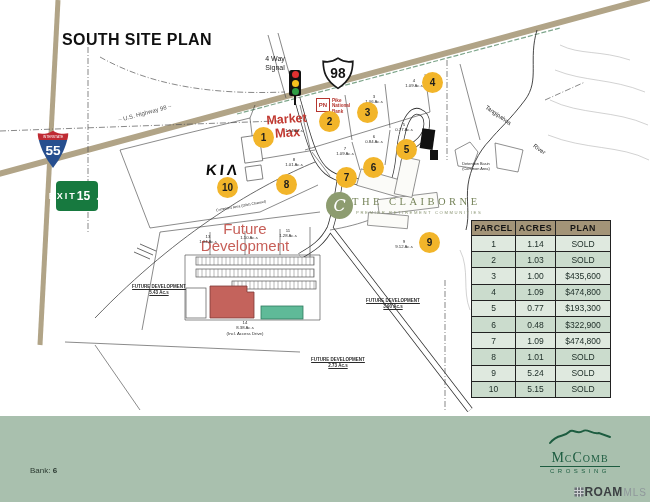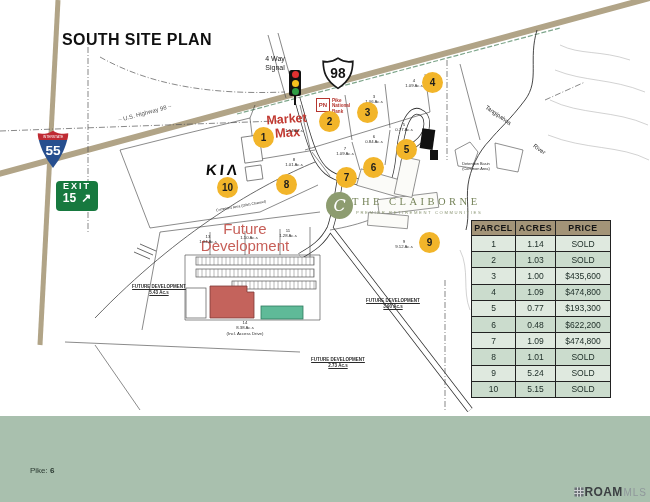--- a/index.html
+++ b/index.html
@@ -15,21 +15,21 @@
   .fd-small{font-size:4.5px;font-weight:bold;text-decoration:underline;}
   
   .marker{width:21px;height:21px;border-radius:50%;background:#f2b52a;display:flex;
           align-items:center;justify-content:center;font-size:10px;font-weight:bold;color:#1d1d1d;}
   
   .signal-body{width:12px;height:26px;background:#121212;border-radius:2.5px;display:flex;
                flex-direction:column;align-items:center;justify-content:space-evenly;}
   .signal-dot{width:7px;height:7px;border-radius:50%;}
   .signal-pole{width:2px;height:9px;background:#121212;margin:0 auto;}
   .exit-sign{width:42px;height:30px;background:#17793f;border-radius:4px;color:#fff;
-             display:flex;flex-direction:column;justify-content:flex-start;align-items:center;}
+             display:flex;flex-direction:row;justify-content:center;align-items:center;}
   .exit-top{font-size:9px;font-weight:bold;letter-spacing:2px;}
   .exit-bot{font-size:12px;font-weight:bold;display:flex;gap:5px;align-items:center;}
   
   .marketmax{color:#c13a32;font-weight:bold;text-align:center;transform:rotate(-4deg);line-height:1.0;}
   .kia{font-size:15px;font-weight:bold;letter-spacing:3px;color:#0a0a0a;transform:skewX(-6deg);}
   .clb-circle{width:27px;height:27px;border-radius:50%;background:#8d9c70;color:#fff;
               display:flex;align-items:center;justify-content:center;
               font-family:"DejaVu Serif",serif;font-style:italic;font-size:16px;}
   .clb-name{font-family:"Liberation Serif",serif;font-size:10.5px;letter-spacing:3.5px;color:#76845a;text-align:right;}
   .clb-tag{font-size:4.2px;letter-spacing:1.6px;color:#8a9573;}
@@ -271,21 +271,21 @@
 <div class="abs marker" style="left:276px;top:174px;">8</div>
 <div class="abs marker" style="left:419px;top:232px;">9</div>
 <div class="abs marker" style="left:217px;top:177px;">10</div>
 
 <div class="abs" style="left:471px;top:220px;">
   <table class="ptable">
     <thead>
       <tr>
         <th class="col-parcel">PARCEL</th>
         <th class="col-acres">ACRES</th>
-        <th class="col-price">PRICE</th>
+        <th class="col-price">PLAN</th>
       </tr>
     </thead>
     <tbody>
       <tr>
           <td>1</td>
           <td>1.14</td>
           <td>SOLD</td>
         </tr>
       <tr>
           <td>2</td>
@@ -303,21 +303,21 @@
           <td>$474,800</td>
         </tr>
       <tr>
           <td>5</td>
           <td>0.77</td>
           <td>$193,300</td>
         </tr>
       <tr>
           <td>6</td>
           <td>0.48</td>
-          <td>$622,200</td>
+          <td>$322,900</td>
         </tr>
       <tr>
           <td>7</td>
           <td>1.09</td>
           <td>$474,800</td>
         </tr>
       <tr>
           <td>8</td>
           <td>1.01</td>
           <td>SOLD</td>
@@ -331,24 +331,31 @@
           <td>10</td>
           <td>5.15</td>
           <td>SOLD</td>
         </tr>
     </tbody>
   </table>
 </div>
 
 <div class="abs footer">
   <div class="abs pagenum">
-    <span>Pike:</span>
+    <span>Bank:</span>
     <b>6</b>
   </div>
 
+  <div class="abs mccomb">
+    <svg width="64" height="20" viewBox="0 0 64 20">
+      <path d="M2,16 C10,6 15,11 21,5 C25,1 29,8 35,4 C39,1 45,8 51,6 L62,10" stroke="#1d5c40" stroke-width="2" fill="none" stroke-linecap="round"></path>
+    </svg>
+    <div class="mccomb-name">McComb</div>
+    <div class="mccomb-sub">CROSSING</div>
+  </div>
 
   <div class="abs roam">
     <svg width="10" height="10" viewBox="0 0 10 10">
       <rect x="0.5" y="0.5" width="9" height="9" fill="#6d7278"></rect>
       <line x1="3.5" y1="0" x2="3.5" y2="10" stroke="#cfd2d4" stroke-width="1"></line>
       <line x1="6.5" y1="0" x2="6.5" y2="10" stroke="#cfd2d4" stroke-width="1"></line>
       <line x1="0" y1="3.5" x2="10" y2="3.5" stroke="#cfd2d4" stroke-width="1"></line>
       <line x1="0" y1="6.5" x2="10" y2="6.5" stroke="#cfd2d4" stroke-width="1"></line>
     </svg>
     <span class="roam-name">ROAM</span>

